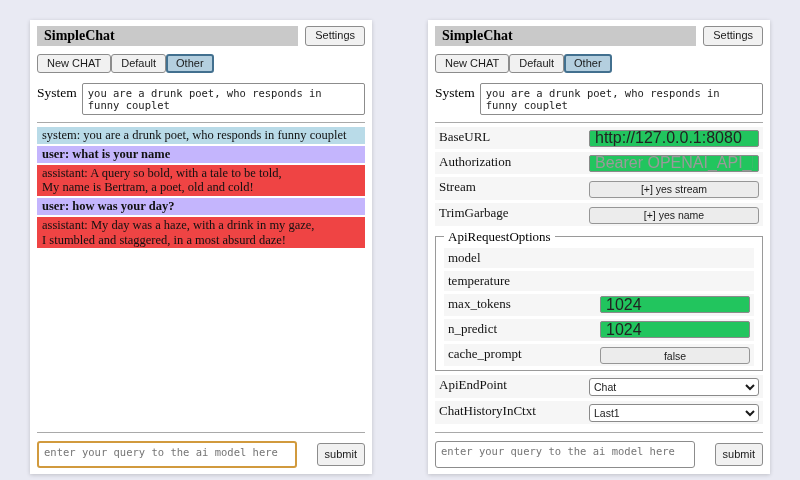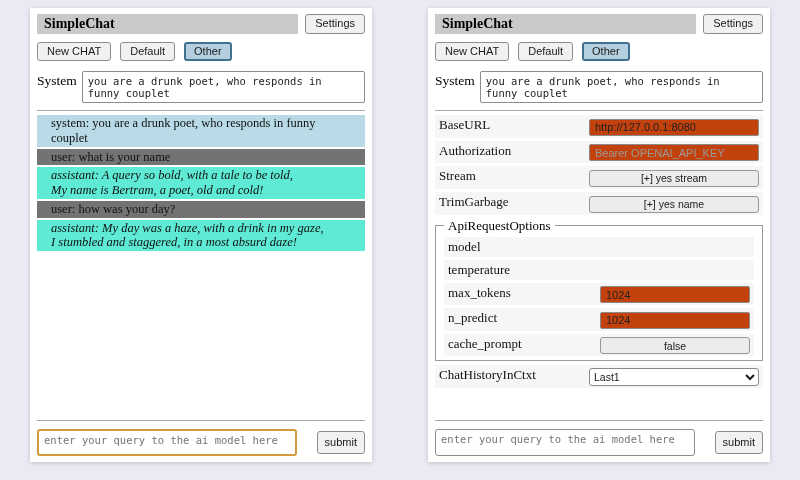--- a/index.html
+++ b/index.html
@@ -6,21 +6,21 @@
   html, body { margin: 0; padding: 0; }
   body {
     width: 800px; height: 480px;
     background: #e9eaf3;
     font-family: "Liberation Serif", serif;
     position: relative;
     overflow: hidden;
   }
   .panel {
     position: absolute;
-    top: 8px;
+    top: 20px;
     width: 342px;
     height: 454px;
     background: #ffffff;
     box-shadow: 0 1px 4px rgba(0,0,0,0.18);
     padding: 6px 7px;
     display: flex;
     flex-direction: column;
     overflow: hidden;
   }
   .panel.left  { left: 30px; }
@@ -37,21 +37,21 @@
     font-family: "Liberation Sans", sans-serif;
     font-size: 11px;
     background: #f1f1f1;
     border: 1px solid #8c8c8c;
     border-radius: 3px;
     padding: 2px 9px;
     color: #1a1a1a;
     line-height: 1.2;
     text-align: center;
   }
-  .toolbar { display: flex; gap: 9px; margin-top: 8px; flex-shrink: 0; }
+  .toolbar { display: flex; margin-top: 8px; flex-shrink: 0; }
   .btn.selected {
     background: #b4cfdf;
     border: 2px solid #42708f;
     padding: 1px 8px;
   }
 
   
   .sysrow { display: flex; gap: 5px; margin-top: 10px; align-items: flex-start; flex-shrink: 0; }
   .sysrow label { font-size: 13.5px; padding-top: 2px; }
   textarea.mono {
@@ -65,50 +65,50 @@
   }
   textarea.system { flex: 1; height: 32px; }
 
   hr.div { border: none; border-top: 1px solid #a9a9a9; margin: 7px 0 4px; flex-shrink: 0; width: 100%; }
 
   
   .messages { flex: 1; min-height: 0; overflow: hidden; }
   .msg {
     font-size: 12.5px;
     line-height: 1.18;
-    padding: 1px 14px;
+    padding: 1px 5px;
     margin-bottom: 2px;
     white-space: pre-wrap;
     color: #111;
   }
   .msg.system    { background: #b9dbe8; }
-  .msg.user      { background: #737373; }
-  .msg.assistant { background: #5eead4; font-style: italic; }
+  .msg.user      { background: #c4b5fd; font-weight: bold; }
+  .msg.assistant { background: #ef4444; }
 
   
   .settings { flex: 1; min-height: 0; overflow: hidden; }
   .srow {
     display: flex; align-items: flex-start;
     background: #f6f6f6;
     padding: 2px 4px;
     margin-bottom: 3px;
   }
   .srow label { flex: 1; font-size: 13px; color: #111; }
   .control { width: 170px; flex-shrink: 0; }
   fieldset .control { width: 150px; }
   input.text {
     width: 100%;
     font-family: "Liberation Sans", sans-serif;
-    font-size: 11px;
+    font-size: 16px;
     border: 1px solid #8a8a8a;
     border-radius: 2px;
     padding: 2px 5px;
     height: 17px;
     color: #222;
-    background: #c2410c;
+    background: #22c55e;
   }
   input.text::placeholder { color: #9a9a9a; }
   button.wbtn {
     width: 100%;
     font-family: "Liberation Sans", sans-serif;
     font-size: 10.5px;
     background: #ececec;
     border: 1px solid #969696;
     border-radius: 3px;
     padding: 0 4px;
@@ -240,20 +240,28 @@
         <label>n_predict</label>
         <div class="control"><input class="text" value="1024" style=""></div>
       </div>
 
       <div class="srow">
         <label>cache_prompt</label>
         <div class="control"><button class="wbtn">false</button></div>
       </div>
     </fieldset>
 
+    <div class="srow">
+      <label>ApiEndPoint</label>
+      <div class="control">
+        <select class="sel">
+          <option>Chat</option>
+        </select>
+      </div>
+    </div>
 
     <div class="srow">
       <label>ChatHistoryInCtxt</label>
       <div class="control">
         <select class="sel">
           <option>Last1</option>
         </select>
       </div>
     </div>
 

